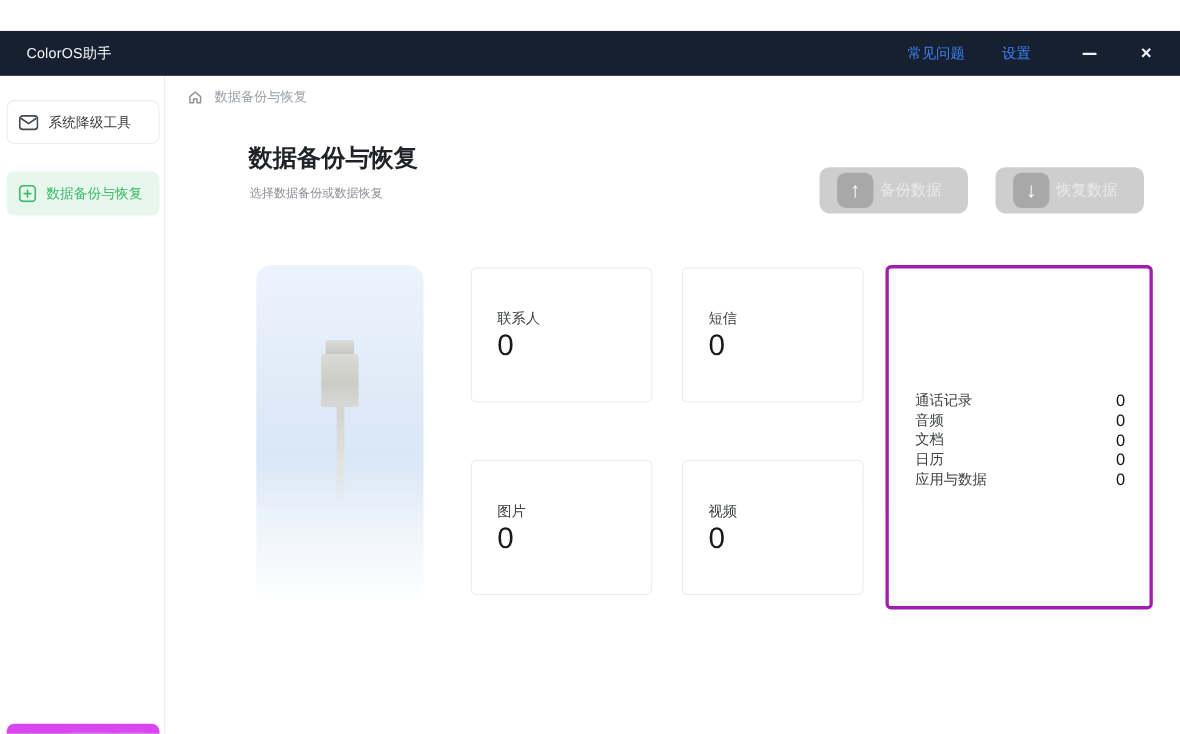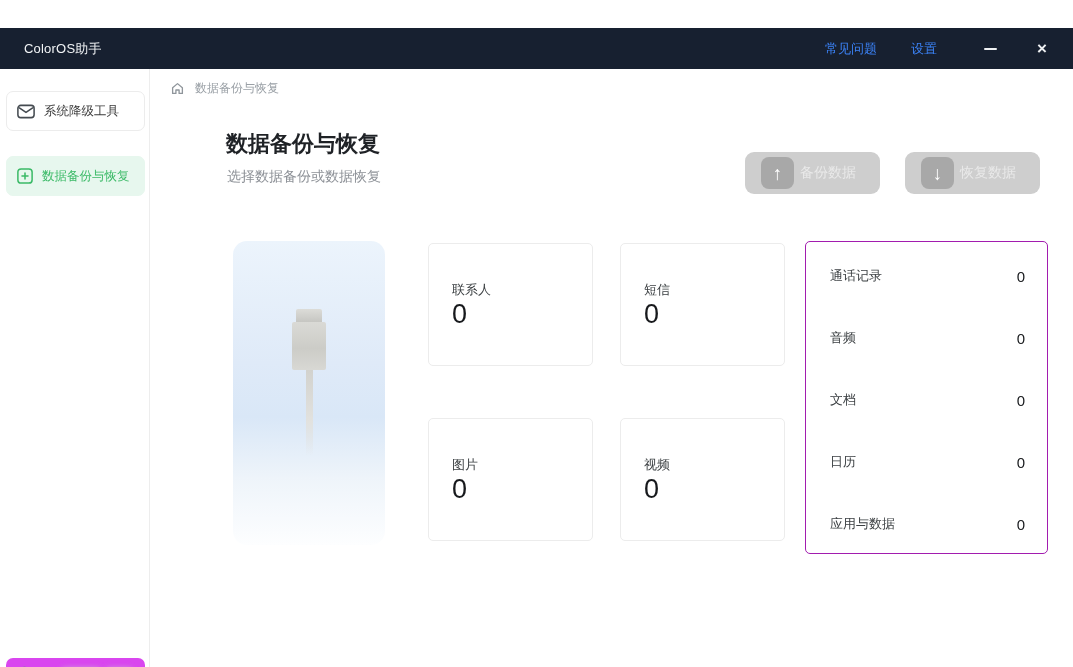--- a/index.html
+++ b/index.html
@@ -36,21 +36,21 @@
   .bb1 { width:38px; height:12px; margin-left:4px; }
   .bb2 { width:26px; height:12px; margin-left:6px; }
 
   
   .main { position:absolute; left:151px; top:41px; width:922px; height:626px; background:#ffffff; }
 
   .breadcrumb { position:absolute; left:19px; top:11px; display:flex; align-items:center; }
   .breadcrumb .crumb { font-size:12px; color:#9aa0a6; margin-left:10px; }
 
   .page-title { position:absolute; left:75px; top:60px; font-size:22px; font-weight:bold; color:#1f2226; }
-  .page-subtitle { position:absolute; left:76px; top:99px; font-size:14px; color:#8d9197; }
+  .page-subtitle { position:absolute; left:76px; top:99px; font-size:11px; color:#8d9197; }
 
   .action-btn { position:absolute; top:83px; width:135px; height:42px; border-radius:9px; background:#cecece;
                 display:flex; align-items:center; cursor:default; border:none; }
   .action-btn.backup { left:594px; }
   .action-btn.restore { left:754px; }
   .action-btn .iconbox { width:33px; height:32px; border-radius:8px; background:#a8a8a8; margin-left:16px;
                          display:flex; align-items:center; justify-content:center; }
   .action-btn .arrow { color:#ffffff; font-size:19px; font-weight:bold; line-height:1; }
   .action-btn .blabel { flex:1; text-align:center; font-size:14px; color:#e9e9e9; padding-right:18px; }
 
@@ -67,22 +67,22 @@
                border-radius:5px; cursor:pointer; }
   .stat-card .s-label { position:absolute; left:23px; top:37px; font-size:13px; color:#3c4043; }
   .stat-card .s-value { position:absolute; left:23px; top:55px; font-size:27px; color:#17191c; }
   .sc-contacts { left:277px; top:174px; }
   .sc-sms      { left:469px; top:174px; }
   .sc-pictures { left:277px; top:349px; }
   .sc-videos   { left:469px; top:349px; }
 
   
   .detail-card { position:absolute; left:654px; top:172px; width:243px; height:313px; background:#ffffff;
-                 border:1px solid #a21caf; border-radius:5px; display:flex; flex-direction:column;
-                 justify-content:space-between; padding:25px 22px 20px 24px; }
+                 border:3px solid #a21caf; border-radius:5px; display:flex; flex-direction:column;
+                 justify-content:center; padding:25px 22px 20px 24px; }
   .d-row { display:flex; align-items:center; justify-content:space-between; cursor:pointer; }
   .d-row .d-label { font-size:13px; color:#3c4043; }
   .d-row .d-value { font-size:15px; color:#17191c; }
 
   svg { display:block; }
 </style>
 </head>
 <body>
 
 <div class="app">

